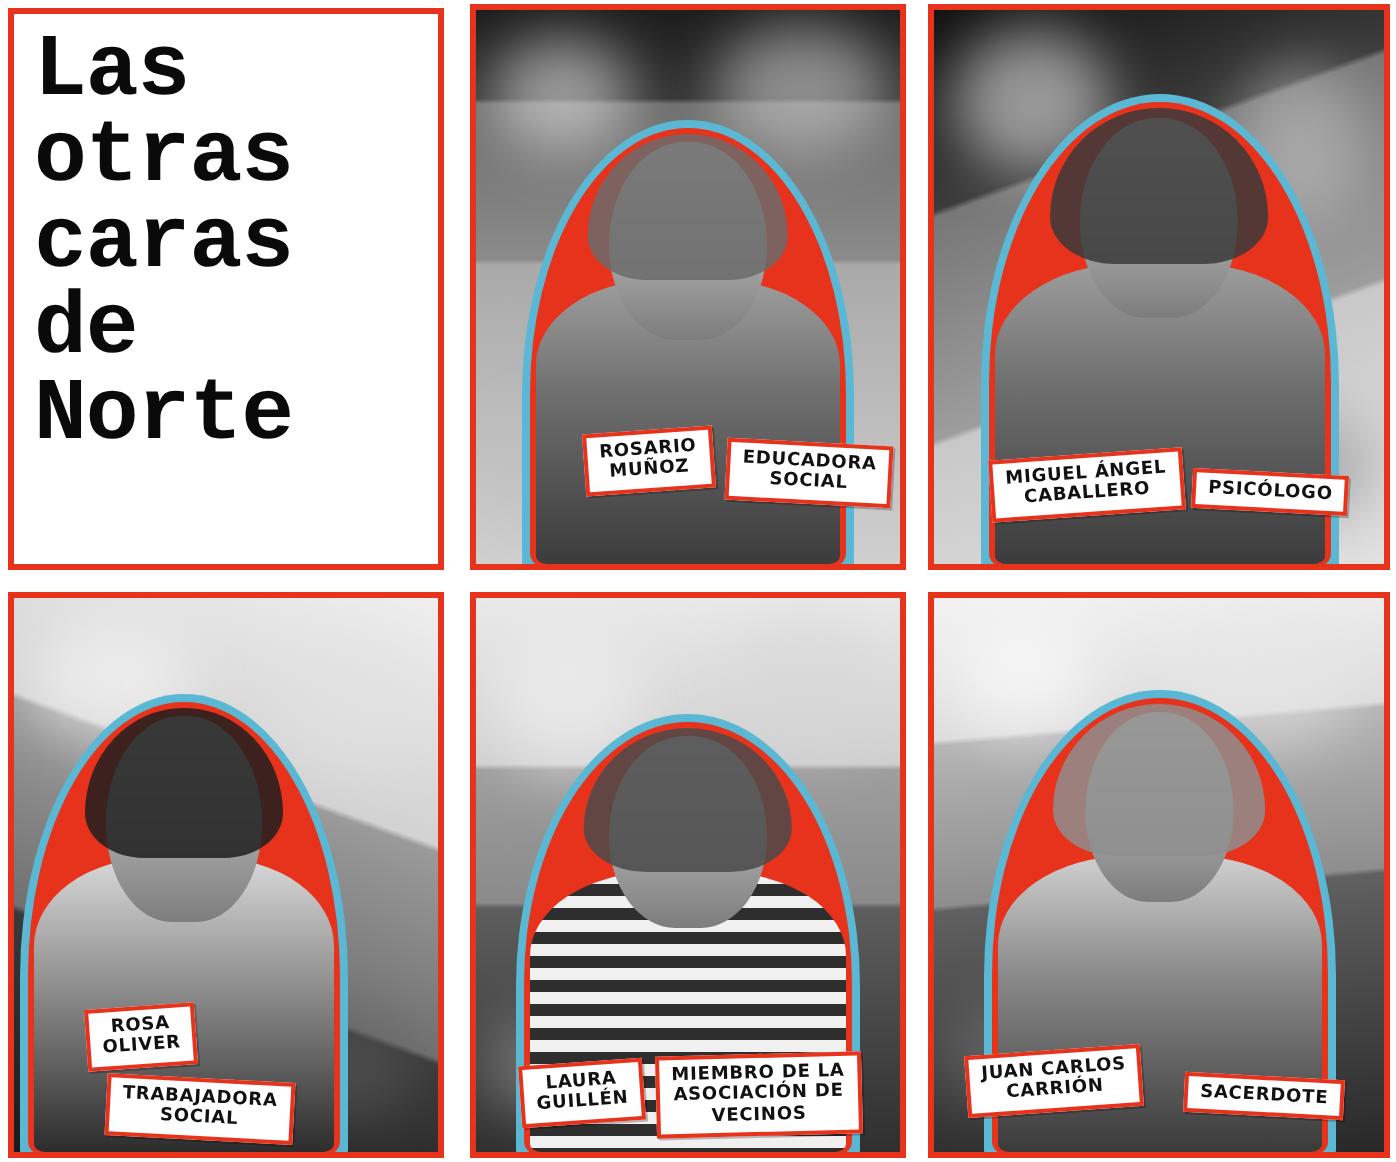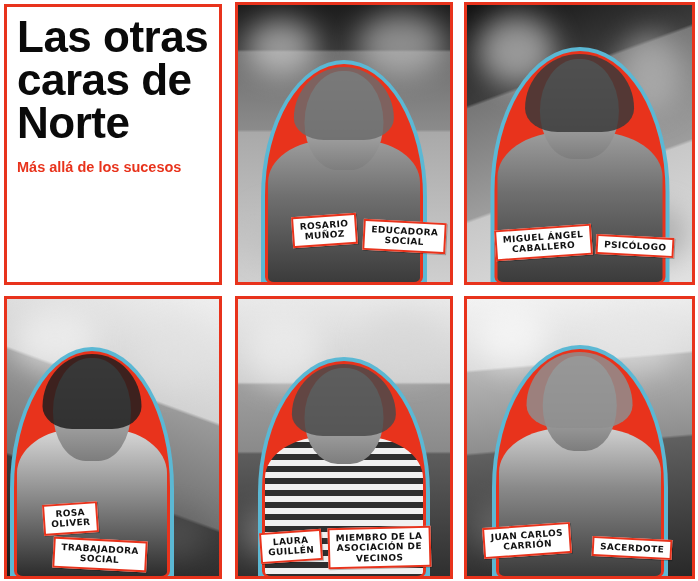--- a/index.html
+++ b/index.html
@@ -34,21 +34,21 @@
   .cell-p3       { left: 4px;   top: 296px; width: 218px; height: 283px; }
   .cell-p4       { left: 235px; top: 296px; width: 218px; height: 283px; }
   .cell-p5       { left: 464px; top: 296px; width: 231px; height: 283px; }
 
   
   .headline {
     padding: 8px 10px 0 10px;
   }
   .headline h1 {
     margin: 0;
-    font-family: Liberation Sans, sans-serif;
+    font-family: Liberation Mono, monospace;
     font-weight: bold;
     font-size: 44px;
     line-height: 0.98;
     letter-spacing: -0.5px;
     color: #0a0a0a;
   }
   .kicker {
     margin-top: 16px;
     font-size: 14.5px;
     font-weight: bold;
@@ -173,21 +173,20 @@
   .tag.skew-s { transform: rotate(-1.5deg); }
 </style>
 </head>
 <body>
 
 <div class="page">
 
   <div class="cell cell-headline">
     <div class="headline">
       <h1>Las otras caras de Norte</h1>
-      <div class="kicker">Más allá de los sucesos</div>
     </div>
   </div>
 
   <div class="cell cell-p1">
     <div class="photo">
       <div class="bg bg-a"></div>
       <div class="blotch" style="left:8px; top:14px; width:70px; height:56px; background:#efefef;"></div>
       <div class="blotch" style="right:6px; top:8px; width:86px; height:62px; background:#d9d9d9;"></div>
       <div class="blotch" style="left:12px; bottom:24px; width:60px; height:48px; background:#bdbdbd;"></div>
 

